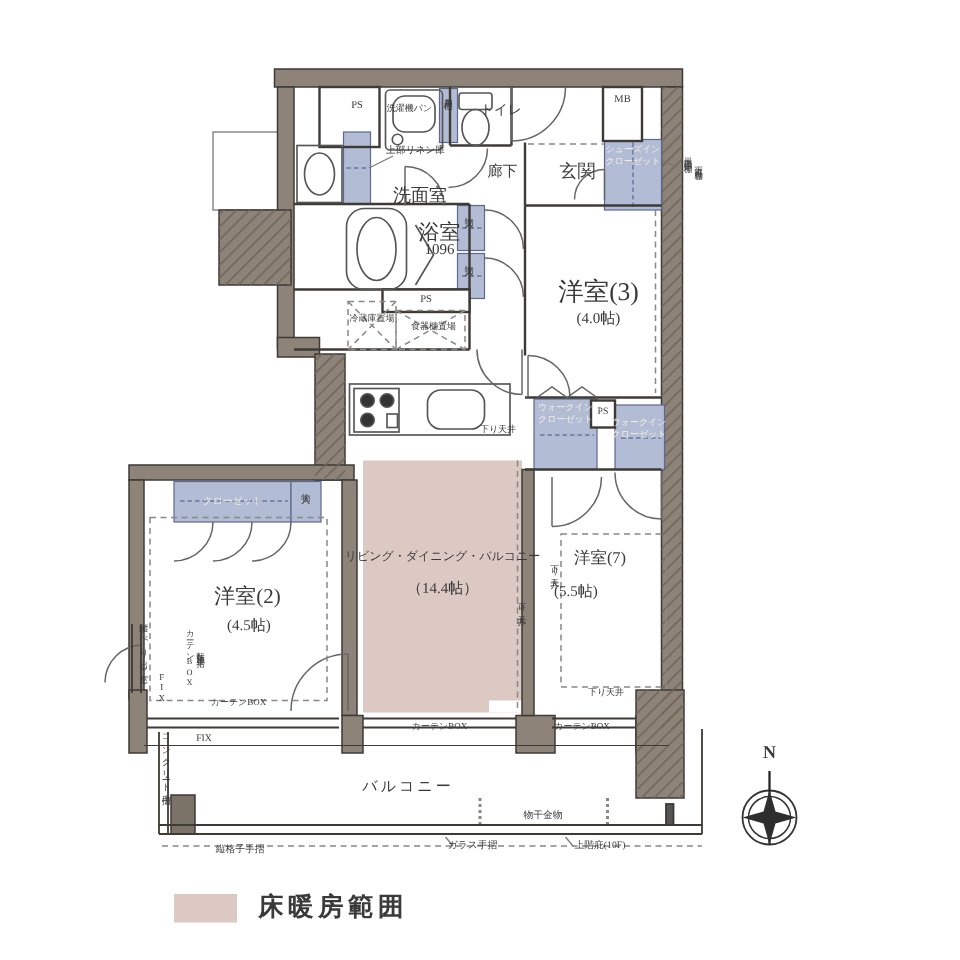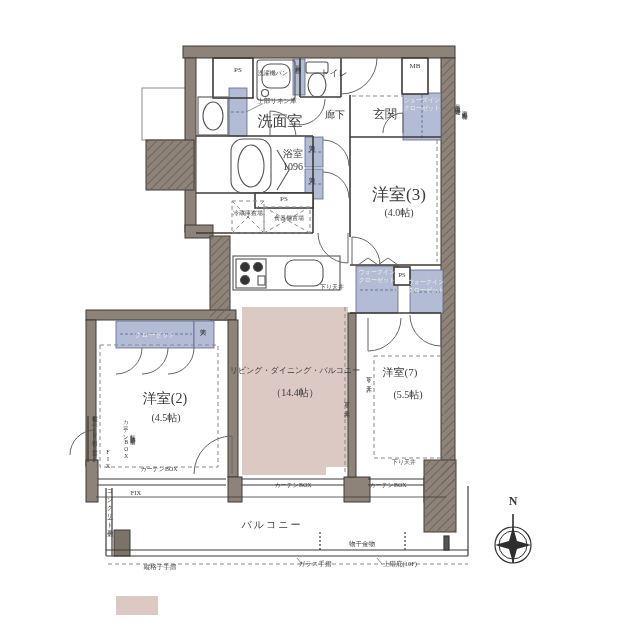--- a/index.html
+++ b/index.html
@@ -186,41 +186,41 @@
     <line x1="0" y1="-31" x2="0" y2="18" stroke="#222222" stroke-width="1.5"></line>
     <polygon points="0,-18 4,-4 18,0 4,4 0,18 -4,4 -18,0 -4,-4" fill="#2e2e2e"></polygon>
   </g>
 </svg>
 
 <span class="lbl c" style="left:238px;top:66px;font-size:7px">PS</span>
 <span class="lbl c" style="left:273px;top:70px;font-size:6px">洗濯機パン</span>
 <span class="lbl c" style="left:334px;top:68px;font-size:9px">トイレ</span>
 <span class="lbl v" style="left:294px;top:61px;font-size:6px">吊戸棚</span>
 <span class="lbl c" style="left:277px;top:97px;font-size:6.5px">上部リネン庫</span>
-<span class="lbl c" style="left:280px;top:113px;font-size:15px">洗面室</span>
+<span class="lbl c" style="left:280px;top:124px;font-size:12px">洗面室</span>
 <span class="lbl c" style="left:335px;top:109px;font-size:10px">廊下</span>
 <span class="lbl c" style="left:385px;top:108px;font-size:12px">玄関</span>
 <span class="lbl c" style="left:415px;top:62px;font-size:7px">MB</span>
 <span class="lbl c lt" style="left:422px;top:97px;font-size:6px">シューズイン</span>
 <span class="lbl c lt" style="left:422px;top:105px;font-size:6px">クローゼット</span>
 <span class="lbl v" style="left:455px;top:100px;font-size:5.5px">最上段固定棚</span>
 <span class="lbl v" style="left:462px;top:106px;font-size:5.5px">下部可動棚</span>
-<span class="lbl c" style="left:293px;top:148px;font-size:10px">浴室</span>
+<span class="lbl c" style="left:293px;top:148px;font-size:14px">浴室</span>
 <span class="lbl c" style="left:293px;top:161px;font-size:10px">1096</span>
 <span class="lbl v" style="left:308px;top:140px;font-size:6px">物入</span>
 <span class="lbl v" style="left:308px;top:172px;font-size:6px">物入</span>
 <span class="lbl c" style="left:284px;top:195px;font-size:7px">PS</span>
 <span class="lbl c" style="left:248px;top:210px;font-size:6px">冷蔵庫置場</span>
 <span class="lbl c" style="left:289px;top:215px;font-size:6px">食器棚置場</span>
 <span class="lbl c" style="left:332px;top:284px;font-size:6px">下り天井</span>
 <span class="lbl c" style="left:295px;top:366px;font-size:8px">リビング・ダイニング・バルコニー</span>
 <span class="lbl c" style="left:295px;top:387px;font-size:10px">（14.4帖）</span>
 <span class="lbl v" style="left:343px;top:397px;font-size:6px">下り天井</span>
 <span class="lbl c" style="left:400px;top:366px;font-size:11px">洋室(7)</span>
-<span class="lbl c" style="left:408px;top:389px;font-size:10px">(5.5帖)</span>
+<span class="lbl c" style="left:384px;top:389px;font-size:10px">(5.5帖)</span>
 <span class="lbl v" style="left:365px;top:372px;font-size:6px">下り天井</span>
 <span class="lbl c" style="left:404px;top:459px;font-size:6px">下り天井</span>
 <span class="lbl c" style="left:388px;top:482px;font-size:6px">カーテンBOX</span>
 <span class="lbl c" style="left:293px;top:482px;font-size:6px">カーテンBOX</span>
 <span class="lbl c lt" style="left:377px;top:269px;font-size:6px">ウォークイン</span>
 <span class="lbl c lt" style="left:377px;top:277px;font-size:6px">クローゼット</span>
 <span class="lbl c" style="left:402px;top:271px;font-size:6.5px">PS</span>
 <span class="lbl c lt" style="left:426px;top:279px;font-size:6px">ウォークイン</span>
 <span class="lbl c lt" style="left:426px;top:287px;font-size:6px">クローゼット</span>
 <span class="lbl c" style="left:399px;top:185px;font-size:17px">洋室(3)</span>
@@ -237,14 +237,15 @@
 <span class="lbl c" style="left:136px;top:489px;font-size:6.5px">FIX</span>
 <span class="lbl v" style="left:106px;top:485px;font-size:6px">コンクリート手摺</span>
 <span class="lbl c" style="left:272px;top:519px;font-size:10px;letter-spacing:2px">バルコニー</span>
 <span class="lbl c" style="left:362px;top:540px;font-size:6.5px">物干金物</span>
 <span class="lbl c" style="left:315px;top:560px;font-size:6.5px">ガラス手摺</span>
 <span class="lbl c" style="left:400px;top:560px;font-size:6.5px">上階庇(10F)</span>
 <span class="lbl c" style="left:160px;top:563px;font-size:6.5px">縦格子手摺</span>
 <span class="lbl c bold" style="left:513px;top:495px;font-size:12px">N</span>
 
 <div id="legend-swatch" style="background:#dcc9c3"></div>
+<span class="lbl bold" style="left:172px;top:595px;font-size:17px;letter-spacing:3px">床暖房範囲</span>
 
 </div>
 
 </body></html>

